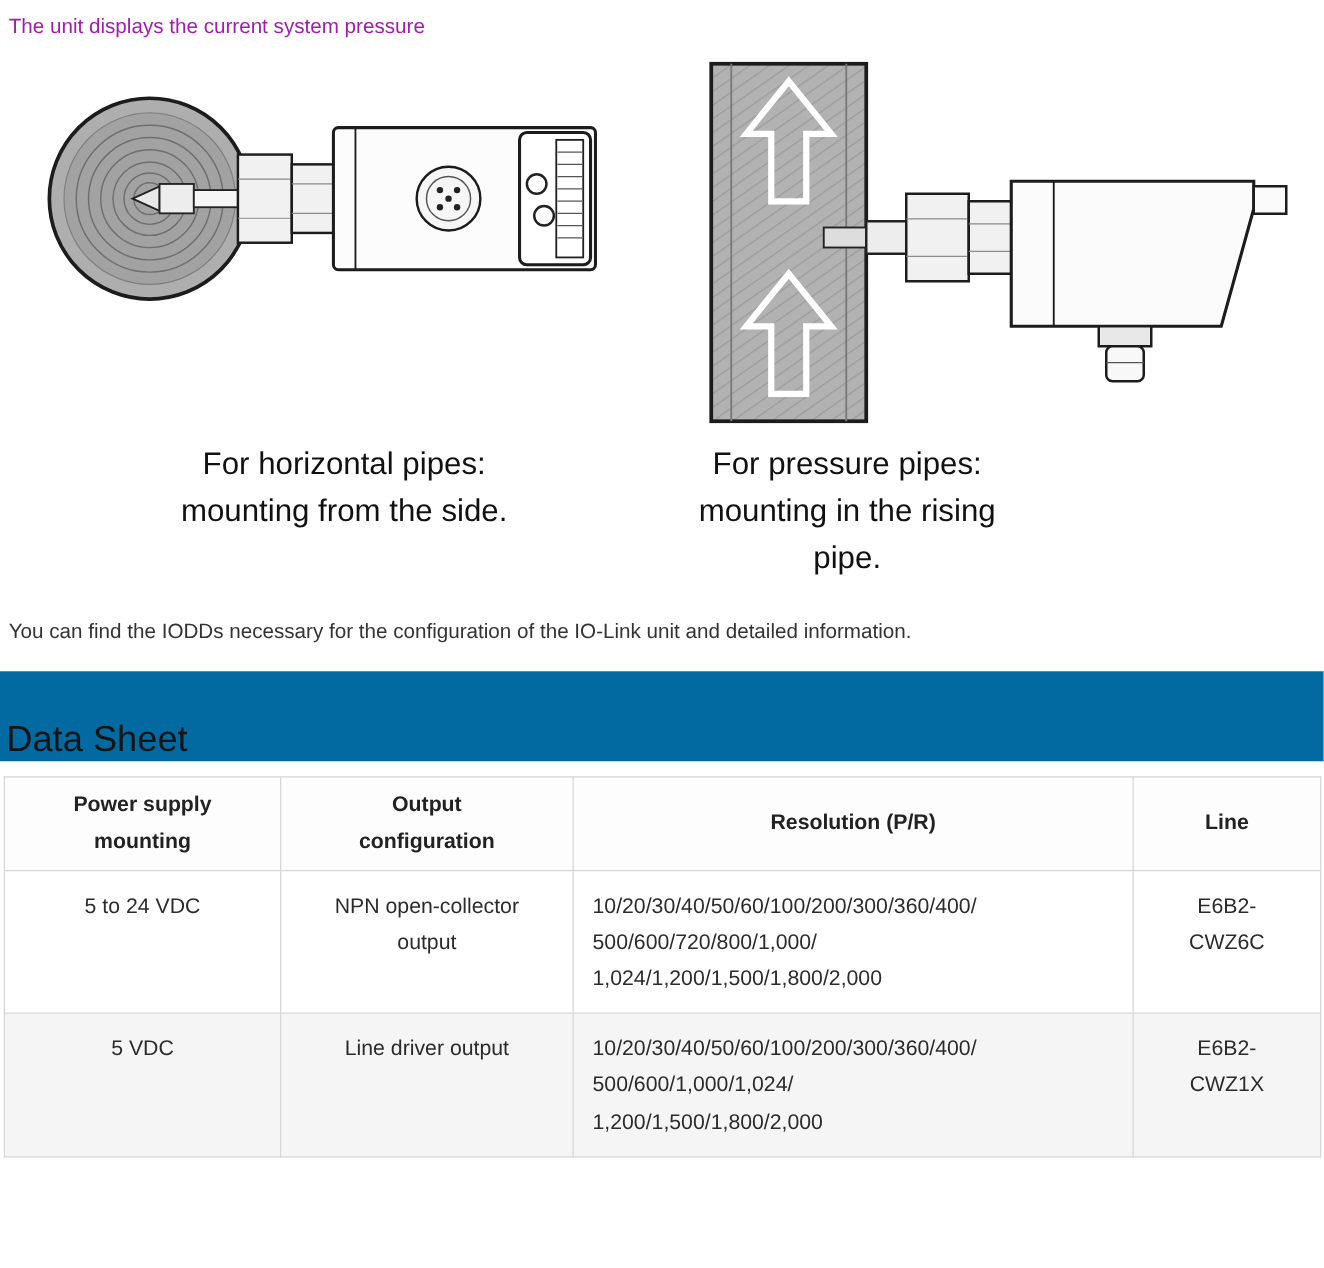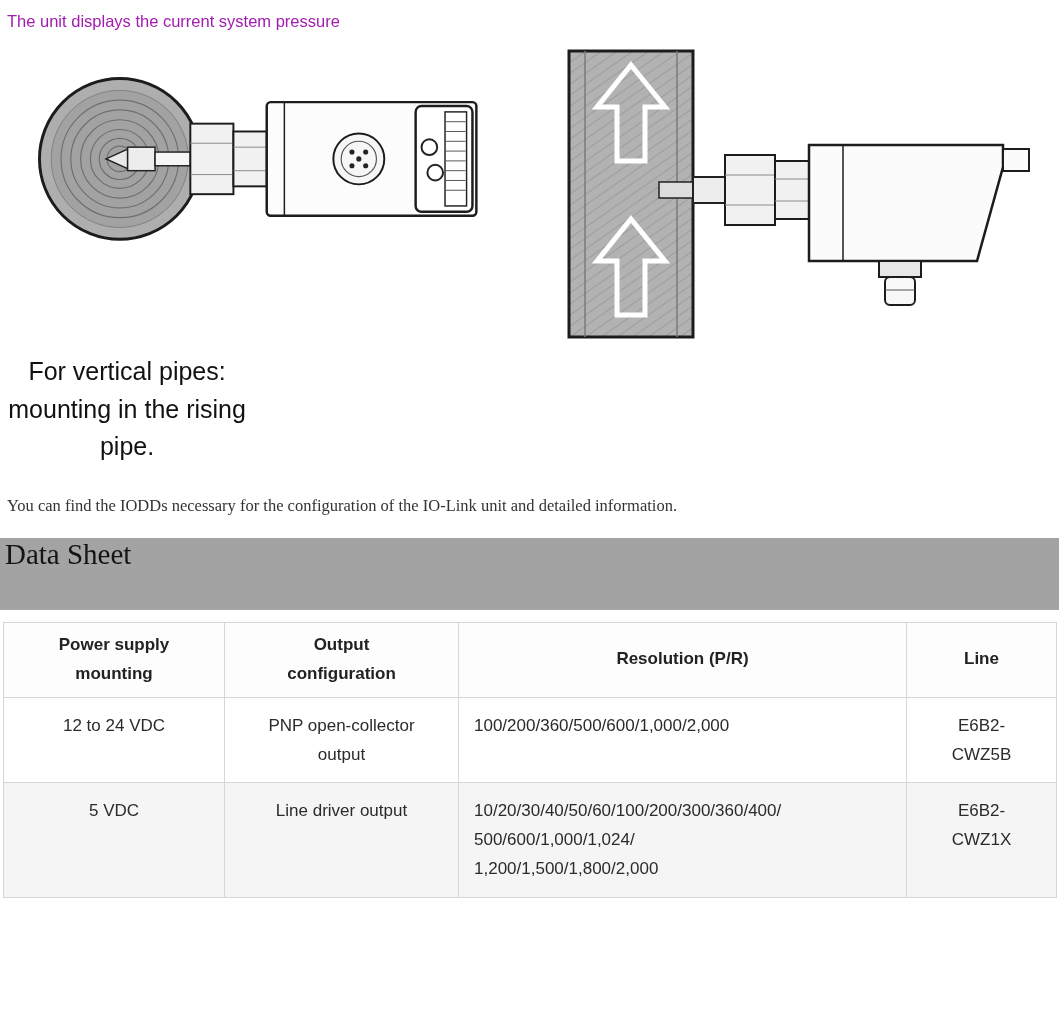--- a/index.html
+++ b/index.html
@@ -5,22 +5,22 @@
   html,body{margin:0;padding:0;background:#ffffff;}
   body{width:1059px;font-family:"Liberation Sans",sans-serif;color:#2b2b2b;}
   .intro{font-size:16.5px;color:#a21caf;padding:12px 0 0 7px;}
   .figures{display:flex;justify-content:space-between;align-items:flex-start;padding:18px 18px 0 14px;}
   .fig{display:block;}
   .captions{display:flex;margin-top:14px;}
   .caption{width:50%;text-align:center;font-size:25px;color:#111;line-height:1.5;white-space:pre-line;}
   .caption.left{max-width:500px;margin:0 auto;}
   .cap-wrap-left{width:52%;}
   .cap-wrap-right{width:48%;}
-  .note{font-size:16.5px;color:#333;margin:30px 0 22px 7px;font-family:Liberation Serif, serif;}
-  .section-band{background:#a3a3a3;height:72px;display:flex;align-items:flex-start;font-family:Liberation Serif, serif;}
+  .note{font-size:16.5px;color:#333;margin:30px 0 22px 7px;}
+  .section-band{background:#0369a1;height:72px;display:flex;align-items:flex-end;}
   .section-band h2{margin:0;padding-left:5px;font-size:29px;font-weight:500;color:#141414;}
   .table-wrap{margin:12px 3px 8px 3px;}
   table{border-collapse:collapse;width:1053px;table-layout:fixed;}
   th,td{border:1px solid #d6d6d6;white-space:pre-line;}
   th{font-size:17px;font-weight:bold;text-align:center;vertical-align:middle;height:72px;line-height:1.7;color:#222;background:#fdfdfd;}
   td{font-size:17px;vertical-align:top;padding:13px 15px;line-height:1.72;color:#2b2b2b;}
   td.center{text-align:center;}
   tbody tr:nth-child(even){background:#f5f5f6;}
   .col-power{width:221px;}
   .col-output{width:234px;}
@@ -118,22 +118,25 @@
       <g>
         <rect x="338" y="212" width="42" height="16" fill="#e8e8e8" stroke="#1c1c1c" stroke-width="2"></rect>
         <rect x="344" y="228" width="30" height="28" rx="5" fill="#f8f8f8" stroke="#1c1c1c" stroke-width="2"></rect>
         <line x1="344" y1="241" x2="374" y2="241" stroke="#555" stroke-width="1"></line>
       </g>
     </g>
   </svg>
 </div>
 
 <div class="captions">
+  <div class="cap-wrap-left">
+    <div class="caption left">For horizontal pipes: mounting from the side.</div>
+  </div>
   <div class="cap-wrap-right">
-    <div class="caption">For vertical pipes:
+    <div class="caption">For pressure pipes:
 mounting in the rising pipe.</div>
   </div>
 </div>
 
 <div class="note">You can find the IODDs necessary for the configuration of the IO-Link unit and detailed information.</div>
 
 <div class="section-band">
   <h2>Data Sheet</h2>
 </div>
 
@@ -150,26 +153,28 @@
         <th>Power supply
 mounting</th>
         <th>Output
 configuration</th>
         <th>Resolution (P/R)</th>
         <th>Line</th>
       </tr>
     </thead>
     <tbody>
       <tr>
-        <td class="center">12 to 24 VDC</td>
-        <td class="center">PNP open-collector
+        <td class="center">5 to 24 VDC</td>
+        <td class="center">NPN open-collector
 output</td>
-        <td>100/200/360/500/600/1,000/2,000</td>
+        <td>10/20/30/40/50/60/100/200/300/360/400/
+500/600/720/800/1,000/
+1,024/1,200/1,500/1,800/2,000</td>
         <td class="center">E6B2-
-CWZ5B</td>
+CWZ6C</td>
       </tr>
       <tr>
         <td class="center">5 VDC</td>
         <td class="center">Line driver output</td>
         <td>10/20/30/40/50/60/100/200/300/360/400/
 500/600/1,000/1,024/
 1,200/1,500/1,800/2,000</td>
         <td class="center">E6B2-
 CWZ1X</td>
       </tr>

